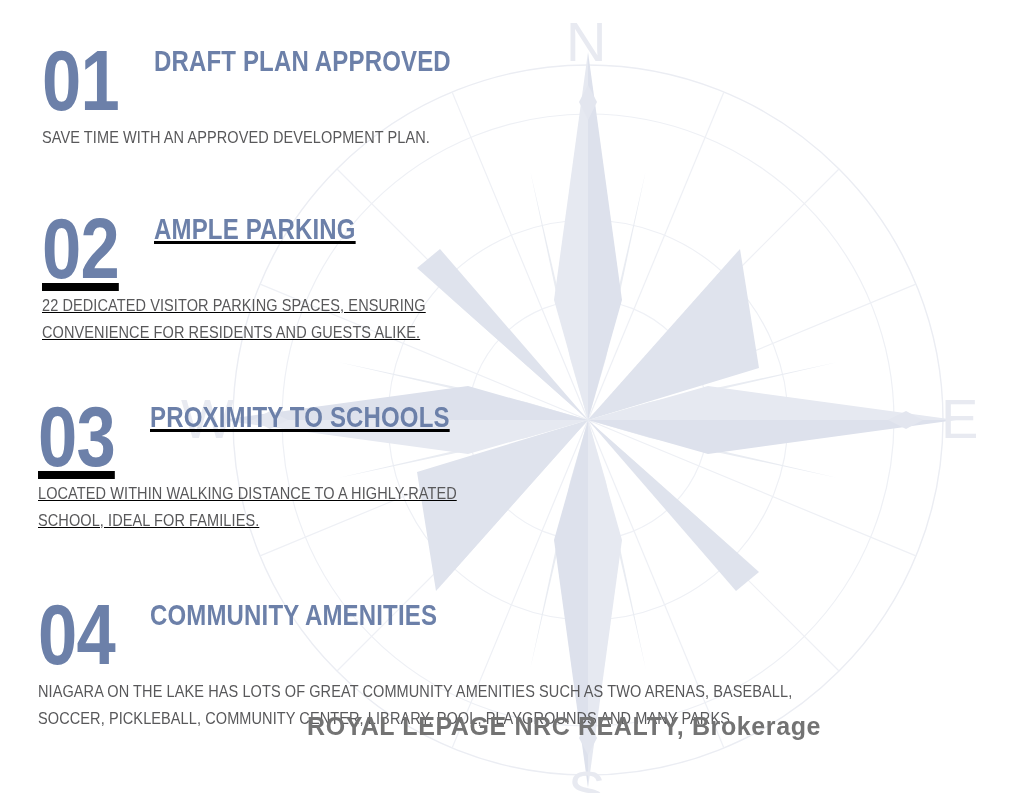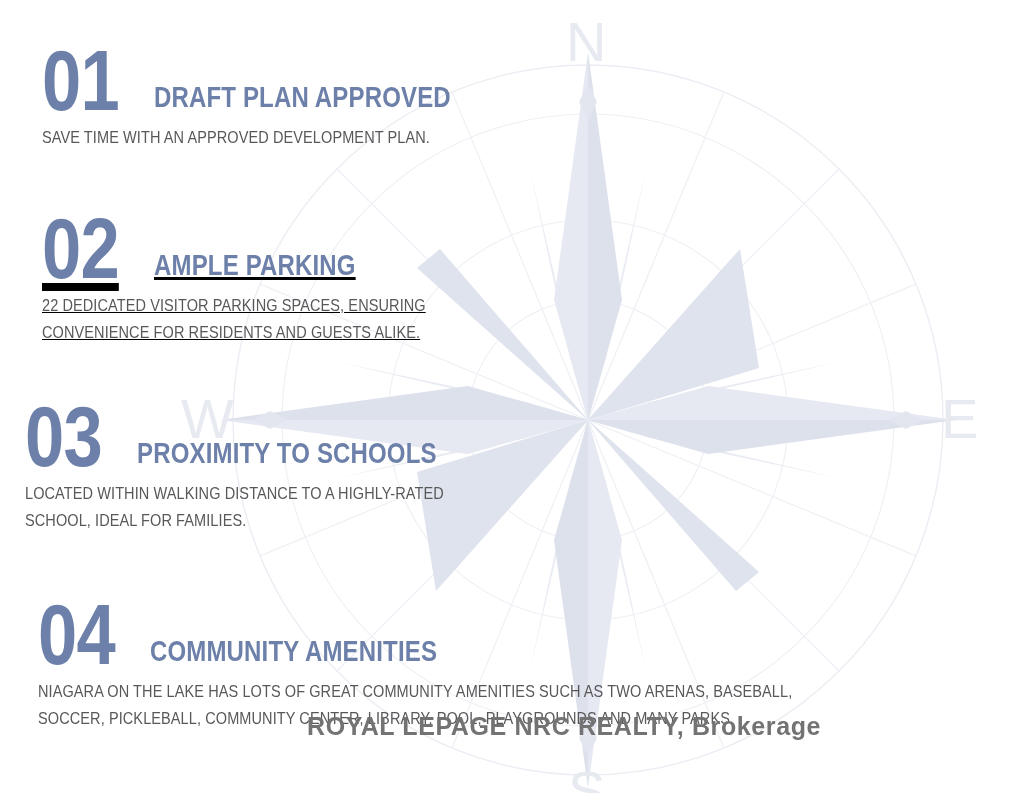--- a/index.html
+++ b/index.html
@@ -45,21 +45,21 @@
     font-family:"Liberation Sans", sans-serif;
   }
   #brand-rule{
     margin-top:13px;
     width:242px;height:10px;
     background:#b6bed4;
   }
 
   
   .feature{position:absolute;left:0;}
-  .feature-head{display:flex;align-items:flex-end;}
+  .feature-head{display:flex;}
   .feature-num{
     font-size:86px;
     font-weight:700;
     color:#6c80a9;
     line-height:0.8;
     letter-spacing:-1px;
     transform:scaleX(0.82);
     transform-origin:left bottom;
     font-family:"Liberation Sans", sans-serif;
     white-space:nowrap;
@@ -87,21 +87,21 @@
     transform-origin:left top;
     white-space:nowrap;
     font-family:"Liberation Sans", sans-serif;
   }
   .feature-body div{white-space:nowrap;}
 
   #feature-1{top:46px;left:42px;}
   #feature-1 .feature-num{width:112px;}
   #feature-2{top:214px;left:42px;text-decoration:underline;}
   #feature-2 .feature-num{width:112px;}
-  #feature-3{top:402px;left:25px;}
+  #feature-3{top:402px;left:38px;text-decoration:underline;}
   #feature-3 .feature-num{width:112px;}
   #feature-4{top:600px;left:38px;}
   #feature-4 .feature-num{width:112px;}
 
   
   #watermark{
     position:absolute;
     left:307px;top:712px;
     font-size:25px;
     font-weight:700;

